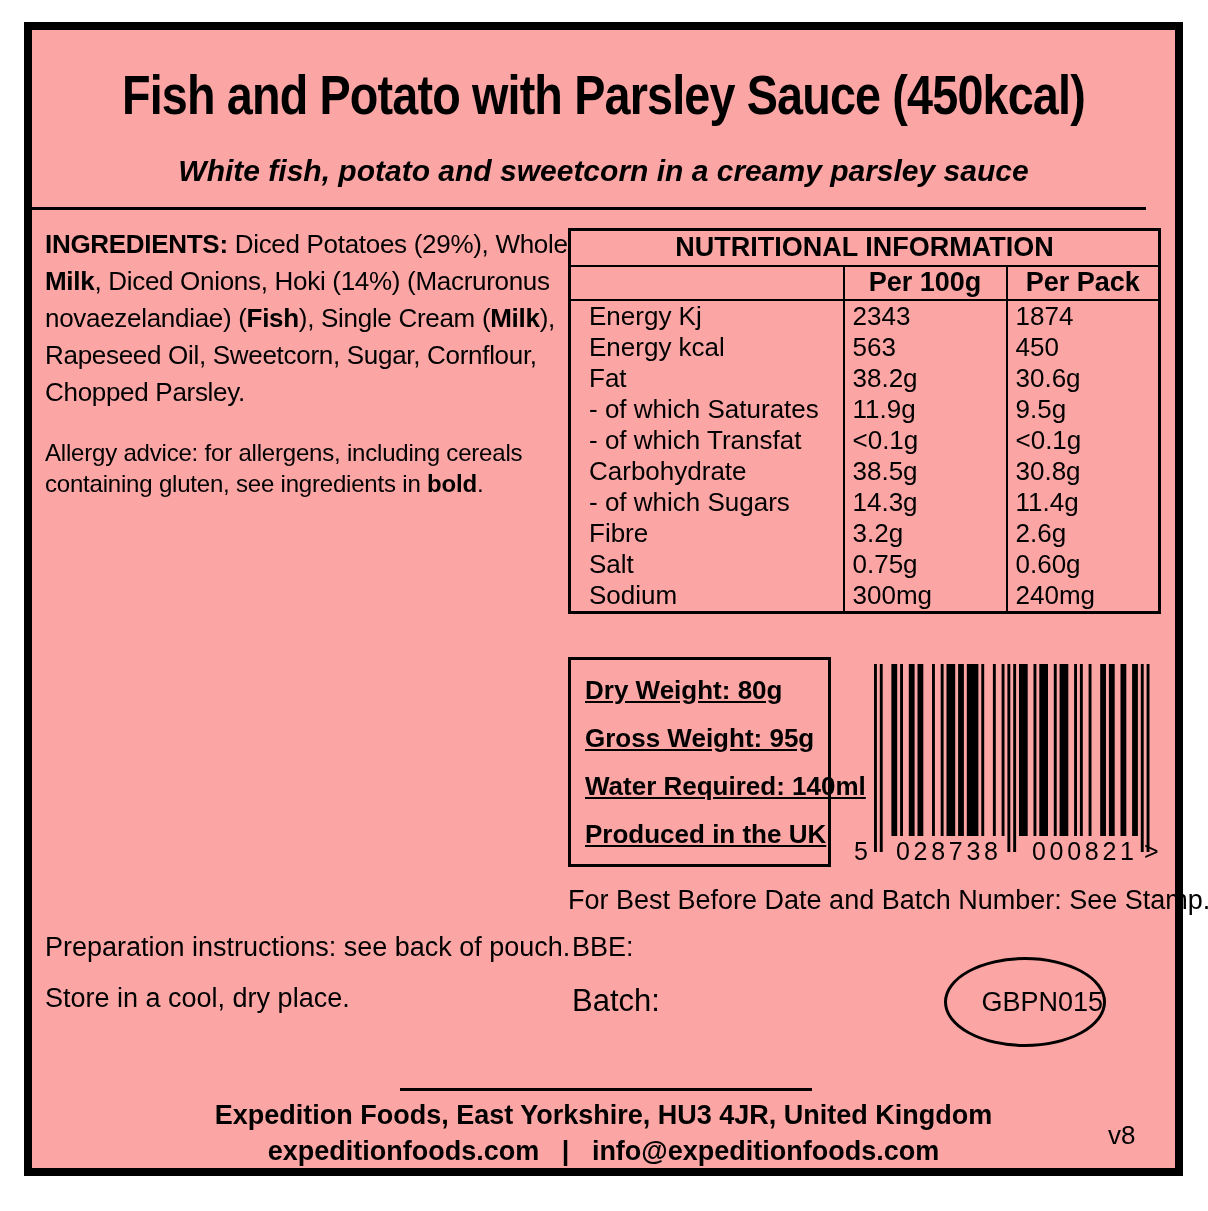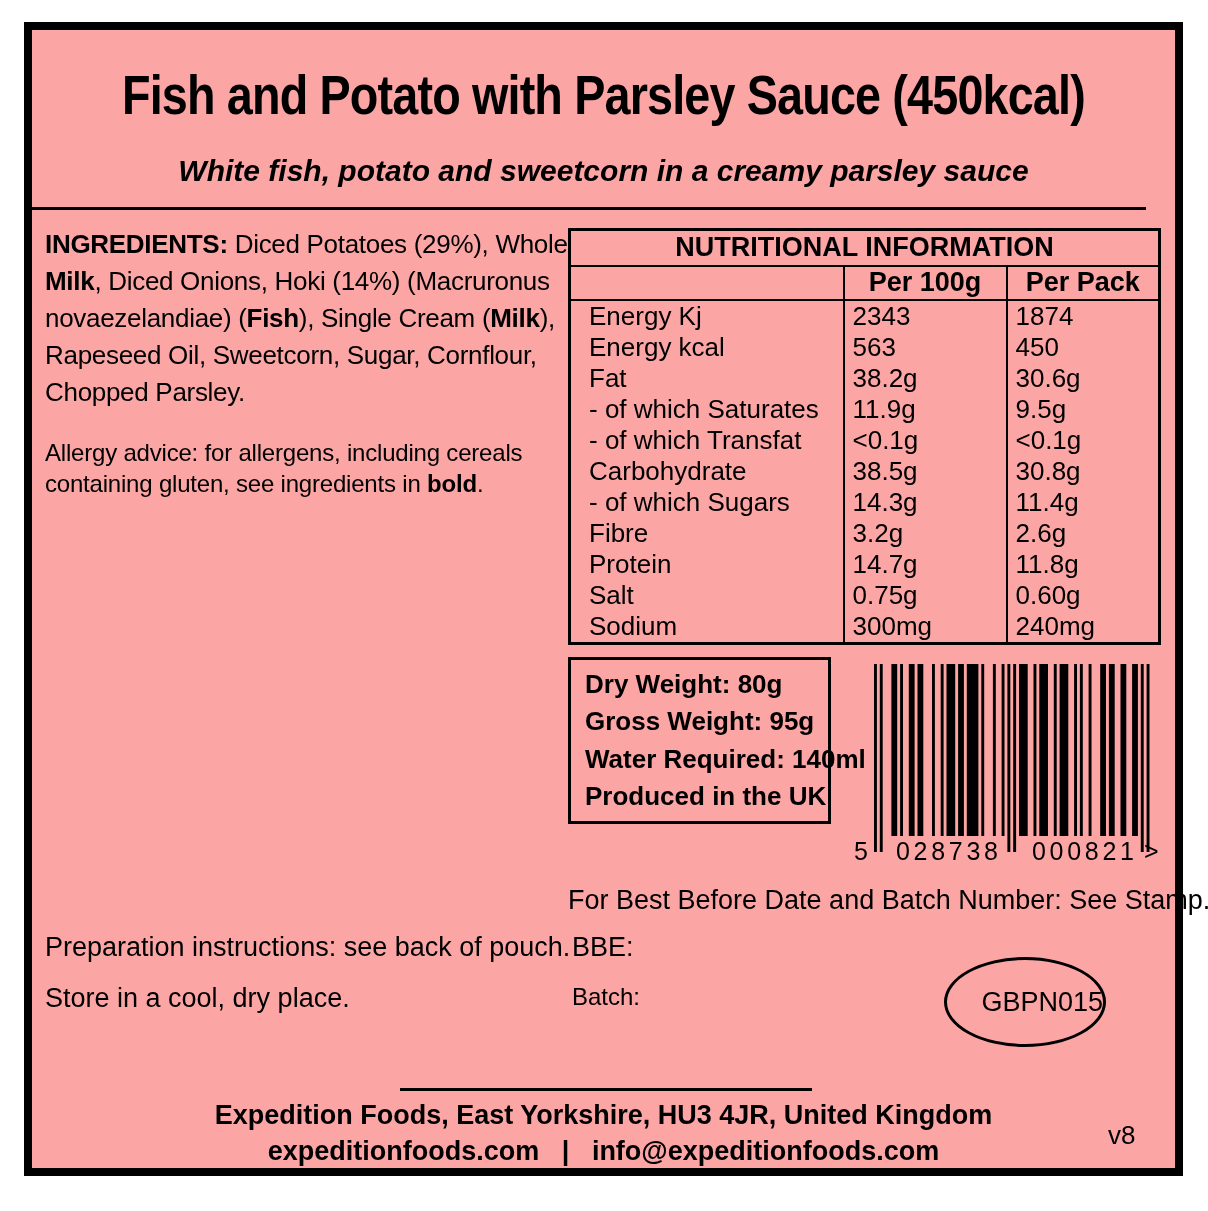--- a/index.html
+++ b/index.html
@@ -81,44 +81,45 @@
   }
   .nut-colhead th + th { border-left: 2px solid #000; }
   table.nutrition tbody td { height: 30px; }
   table.nutrition tbody td:first-child { padding-left: 18px; }
   table.nutrition tbody td + td { border-left: 2px solid #000; padding-left: 8px; }
   col.c-label { width: 274px; }
   col.c-100 { width: 163px; }
   col.c-pack { width: 153px; }
 
   .pack-box {
-    left: 536px; top: 627px; width: 263px; height: 167px;
+    left: 536px; top: 627px; width: 263px; height: 210px;
     border: 3px solid #000;
     display: flex; flex-direction: column;
     justify-content: space-around;
     padding: 6px 0 6px 14px;
+    text-decoration: underline;
   }
   .pack-box div {
     font-size: 26px; font-weight: bold; white-space: nowrap;
   }
 
   .barcode-svg { left: 818px; top: 628px; }
   .barcode-svg text {
     font-family: "Liberation Sans", sans-serif;
     font-size: 25px; fill: #000;
   }
 
   .stamp-note {
     left: 536px; top: 855px; width: 592px;
     text-align: right; font-size: 27px; white-space: nowrap;
   }
   .prep { left: 13px; top: 902px; font-size: 27px; white-space: nowrap; }
   .store { left: 13px; top: 953px; font-size: 27px; white-space: nowrap; }
   .bbe { left: 540px; top: 902px; font-size: 27px; }
-  .batch { left: 540px; top: 953px; font-size: 24px; }
+  .batch { left: 540px; top: 953px; font-size: 31px; }
   .batch-oval {
     left: 912px; top: 927px; width: 162px; height: 90px;
     border: 3px solid #000; border-radius: 50%;
     display: flex; align-items: center; justify-content: flex-end;
     font-size: 27px;
   }
 
   .footer-rule { left: 368px; top: 1058px; width: 412px; height: 3px; background: #000; }
   .footer-address {
     left: 0; top: 1070px; width: 100%;
@@ -197,25 +198,20 @@
         </tr>
         <tr>
           <td> - of which Sugars</td>
           <td>14.3g</td>
           <td>11.4g</td>
         </tr>
         <tr>
           <td>Fibre</td>
           <td>3.2g</td>
           <td>2.6g</td>
-        </tr>
-        <tr>
-          <td>Protein</td>
-          <td>14.7g</td>
-          <td>11.8g</td>
         </tr>
         <tr>
           <td>Salt</td>
           <td>0.75g</td>
           <td>0.60g</td>
         </tr>
         <tr>
           <td>Sodium</td>
           <td>300mg</td>
           <td>240mg</td>

